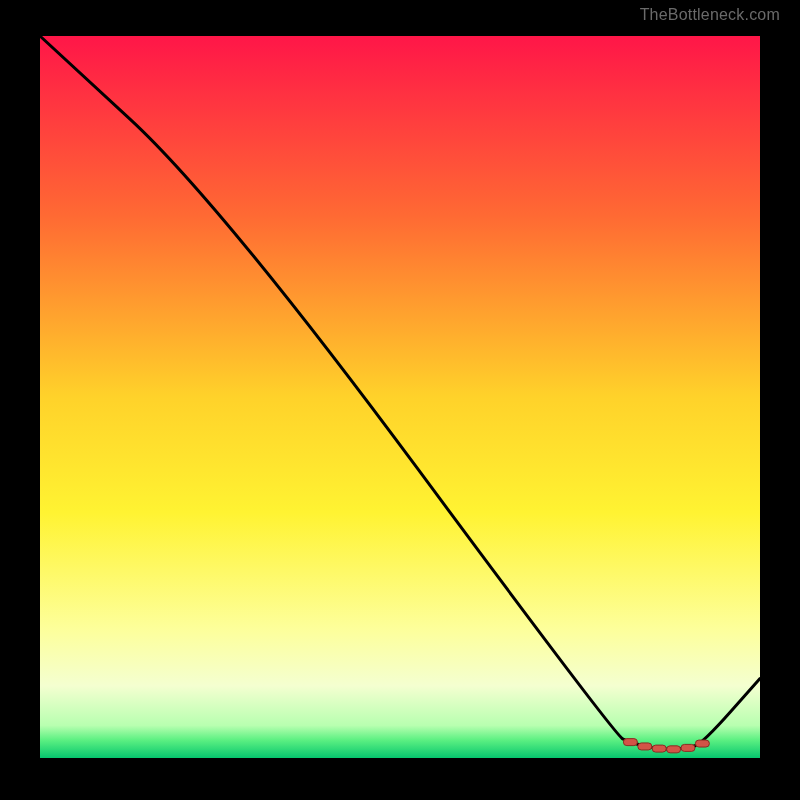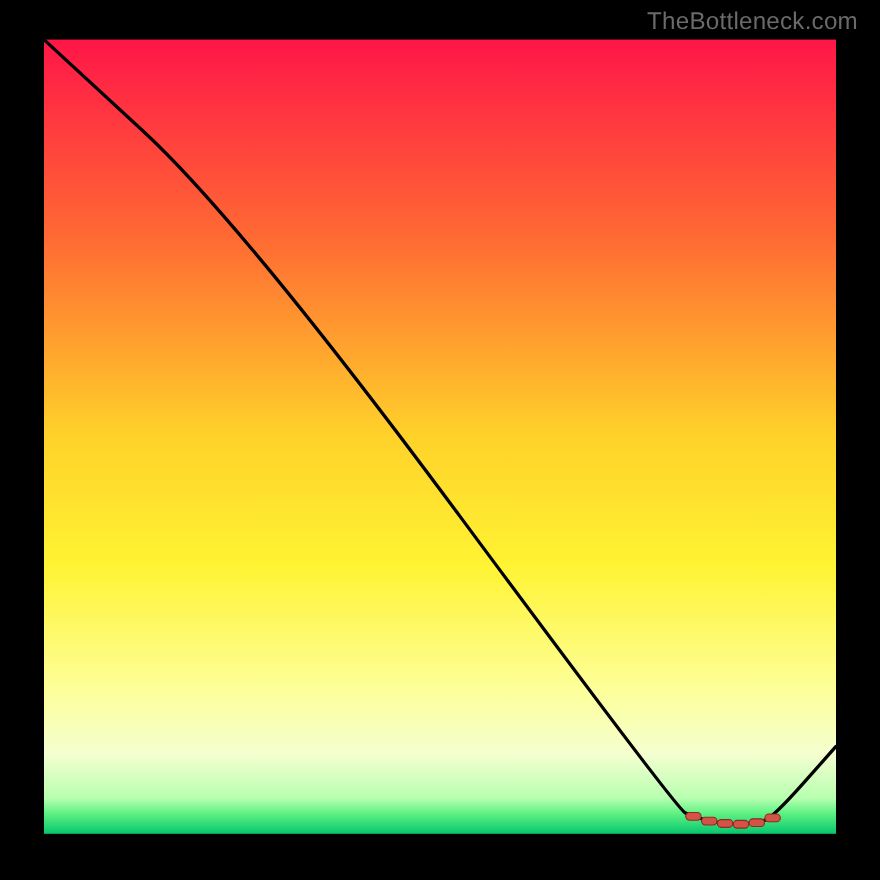--- a/index.html
+++ b/index.html
@@ -15,21 +15,21 @@
     position: absolute;
     left: 0; top: 0;
     width: 800px; height: 800px;
     background: #000;
   }
   .attribution {
     position: absolute;
     top: 6px;
     right: 20px;
     color: #6a6a6a;
-    font-size: 22px;
+    font-size: 16px;
     font-weight: 500;
     letter-spacing: 0.2px;
   }
   .plot {
     position: absolute;
     left: 40px;
     top: 36px;
     width: 720px;
     height: 722px;
   }

